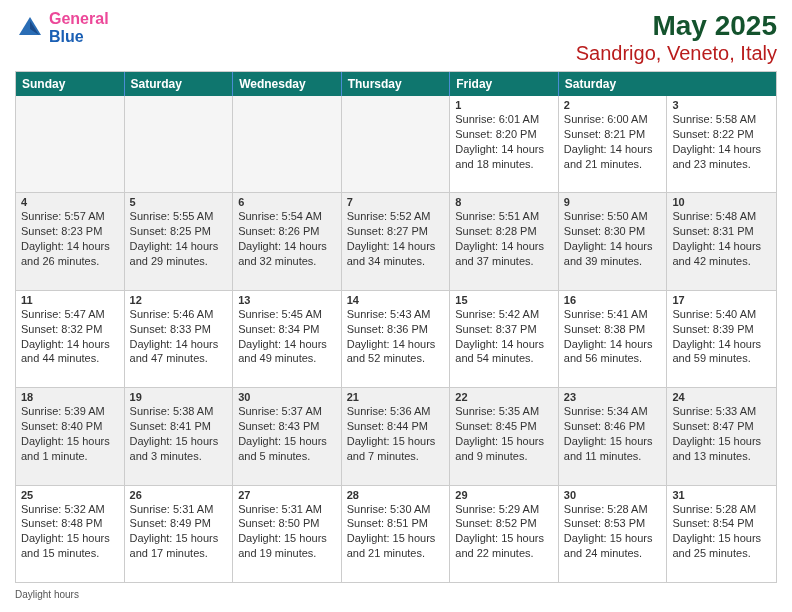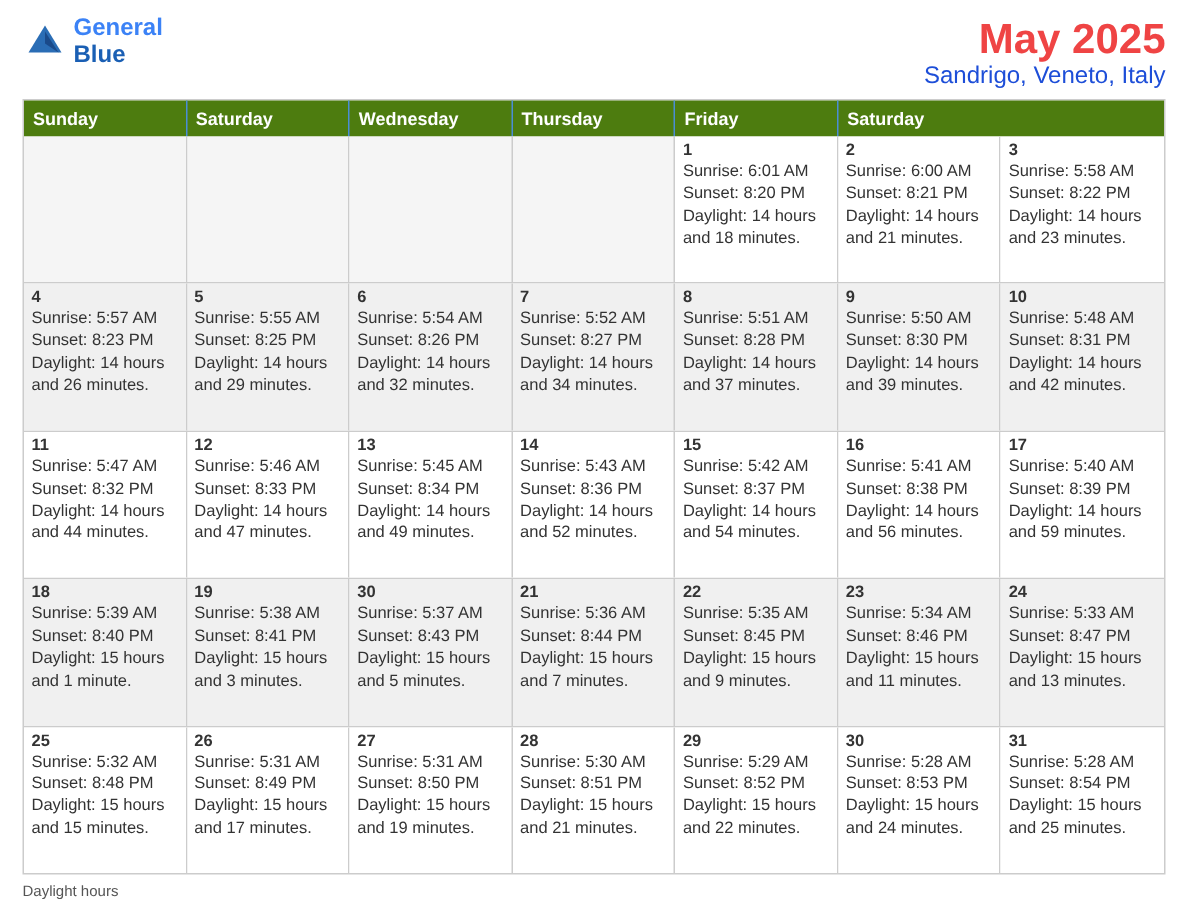--- a/index.html
+++ b/index.html
@@ -29,53 +29,53 @@
       gap: 4px;
     }
     .logo-text {
       display: flex;
       flex-direction: column;
       line-height: 1.1;
     }
     .logo-general {
       font-size: 16px;
       font-weight: bold;
-      color: #3b82f6;
+      color: #ec4899;
     }
     .logo-blue {
       font-size: 16px;
       font-weight: bold;
       color: #1a5fb4;
     }
     .logo-icon {
       width: 30px;
       height: 30px;
     }
     .title-section {
       text-align: right;
     }
     .main-title {
       font-size: 28px;
       font-weight: bold;
-      color: #ef4444;
+      color: #14532d;
     }
     .subtitle {
-      font-size: 16px;
-      color: #1d4ed8;
+      font-size: 20px;
+      color: #b91c1c;
     }
     .calendar {
       flex: 1;
       display: flex;
       flex-direction: column;
       border: 1px solid #ccc;
     }
     .cal-header {
       display: grid;
       grid-template-columns: repeat(7, 1fr);
-      background: #4d7c0f;
+      background: #0f766e;
     }
     .cal-header-cell {
       color: #fff;
       font-size: 12px;
       font-weight: bold;
       padding: 5px 6px;
       text-align: left;
       border-right: 1px solid #4a8dd5;
     }
     .cal-header-cell:last-child { border-right: none; }

